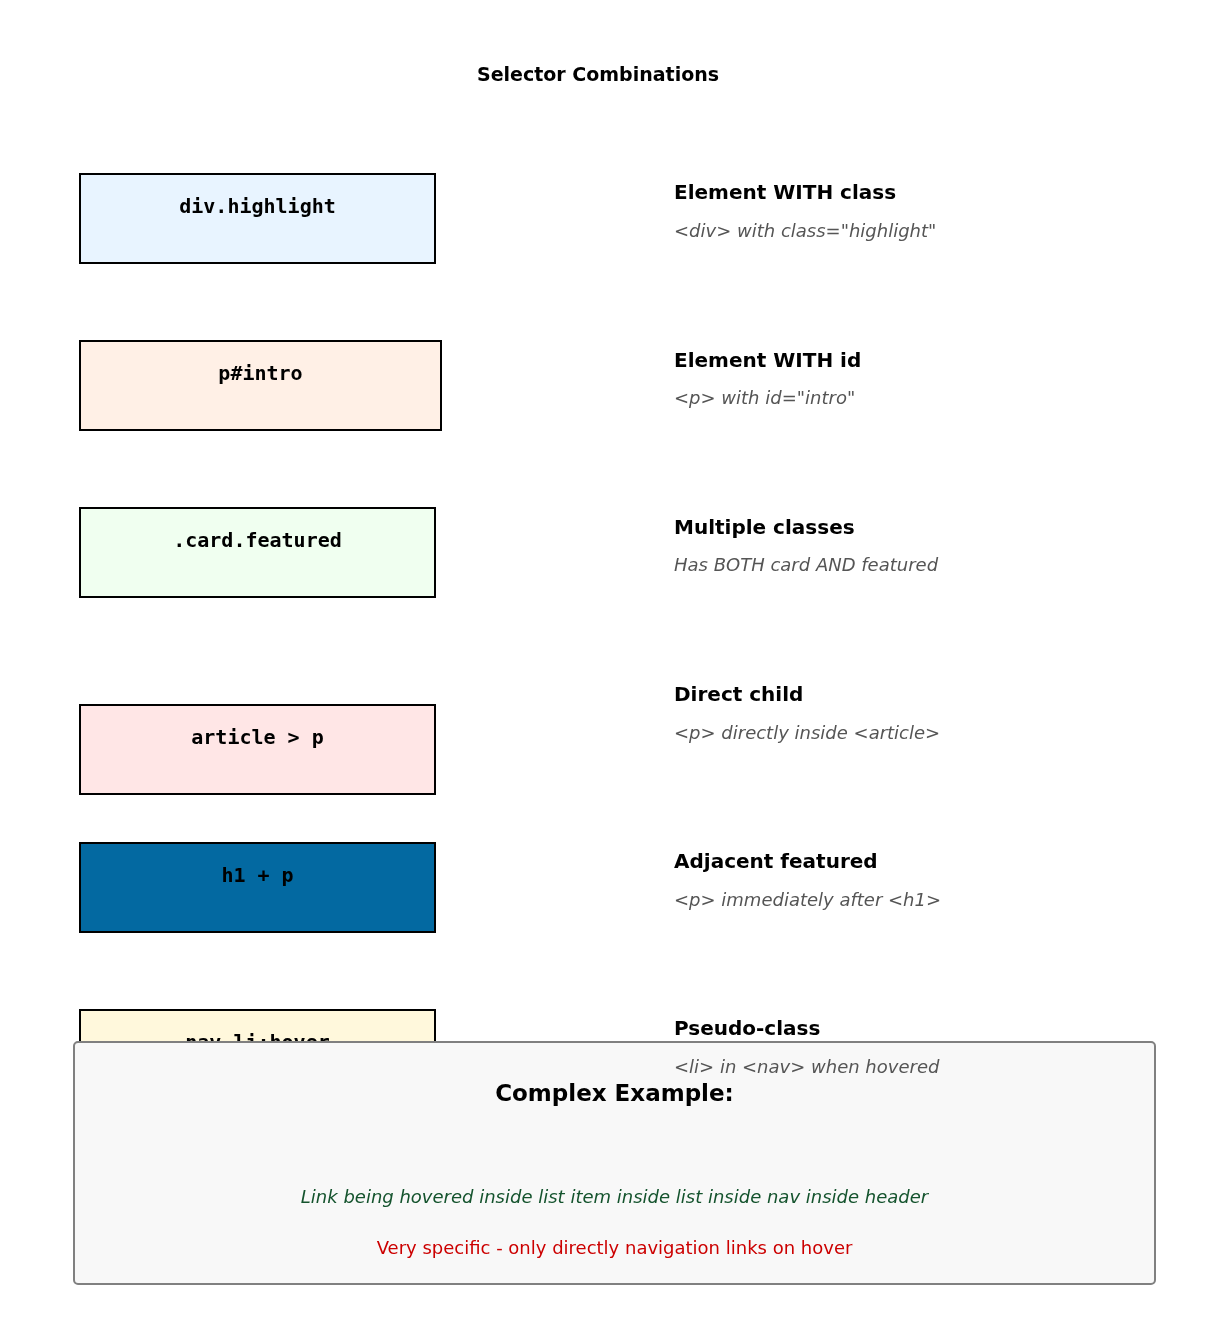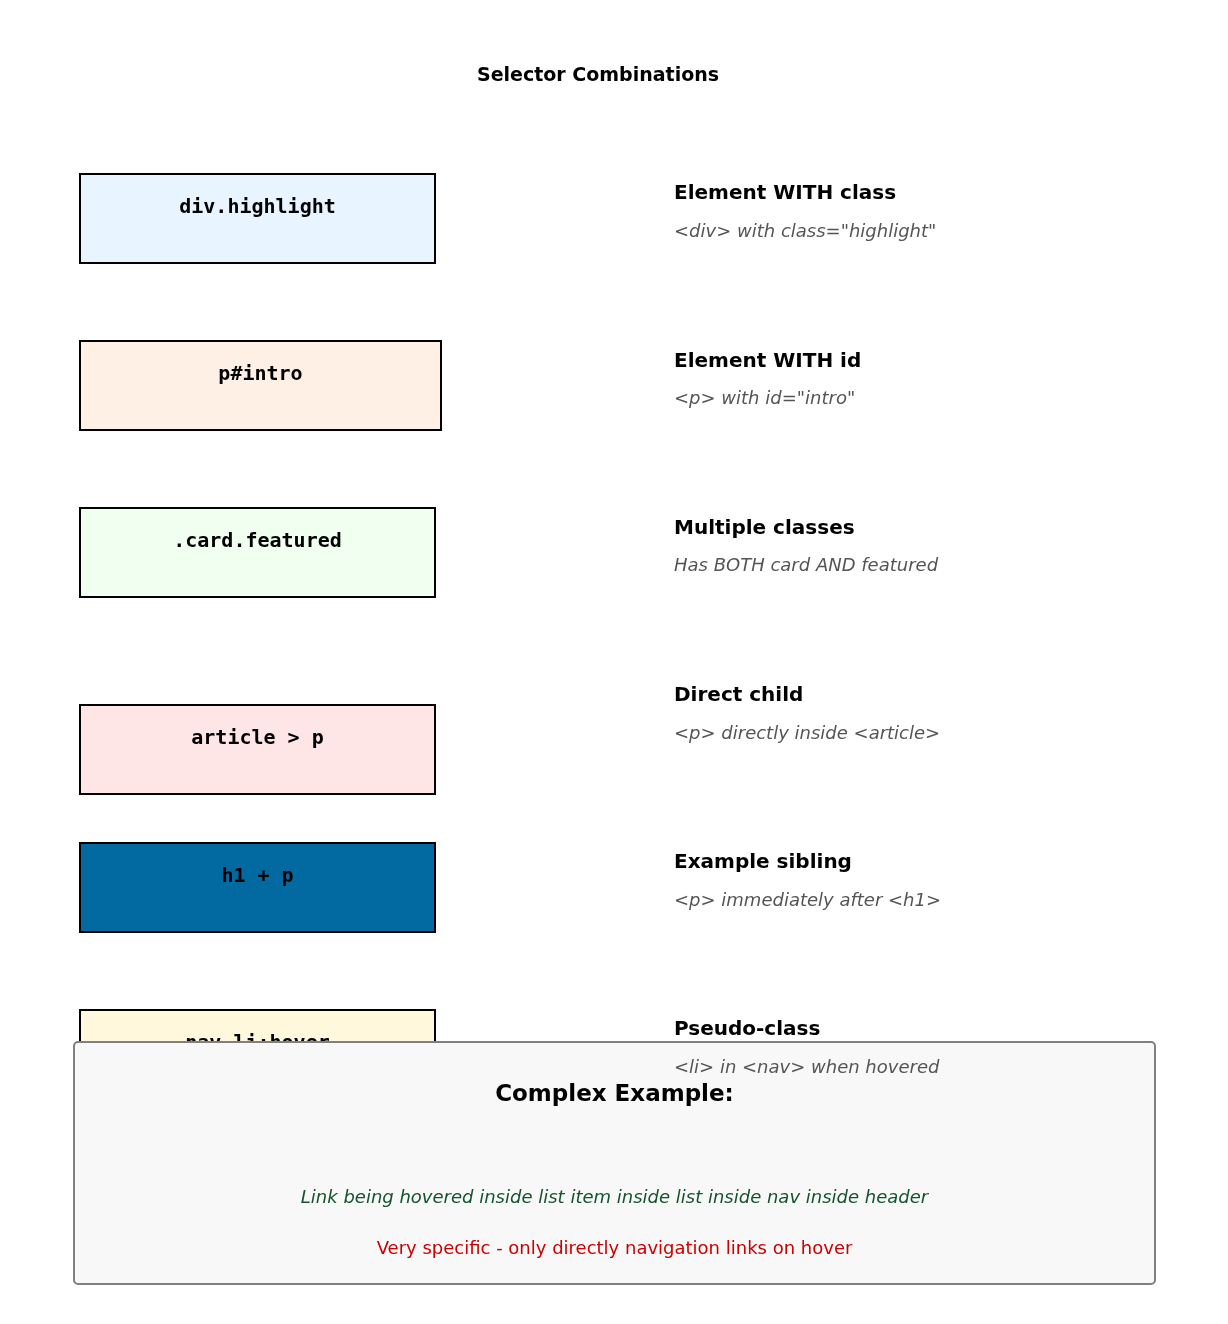--- a/index.html
+++ b/index.html
@@ -139,21 +139,21 @@
 
 <div class="sel-box" style="top: 668px; background: rgb(255, 230, 230); margin-top: 36px;">
   <div class="sel-text">article &gt; p</div>
 </div>
 <div class="desc-title" style="top:682px;">Direct child</div>
 <div class="desc-sub" style="top:722px;">&lt;p&gt; directly inside &lt;article&gt;</div>
 
 <div class="sel-box" style="top: 842px; background: #0369a1;">
   <div class="sel-text">h1 + p</div>
 </div>
-<div class="desc-title" style="top:849px;">Example sibling</div>
+<div class="desc-title" style="top:849px;">Adjacent featured</div>
 <div class="desc-sub" style="top:889px;">&lt;p&gt; immediately after &lt;h1&gt;</div>
 
 <div class="sel-box" style="top: 1009px; background: rgb(255, 248, 220);">
   <div class="sel-text">nav li:hover</div>
 </div>
 <div class="desc-title" style="top:1016px;">Pseudo-class</div>
 
 <div class="complex">
   <div class="complex-title">Complex Example:</div>
   <div class="complex-desc">Link being hovered inside list item inside list inside nav inside header</div>

